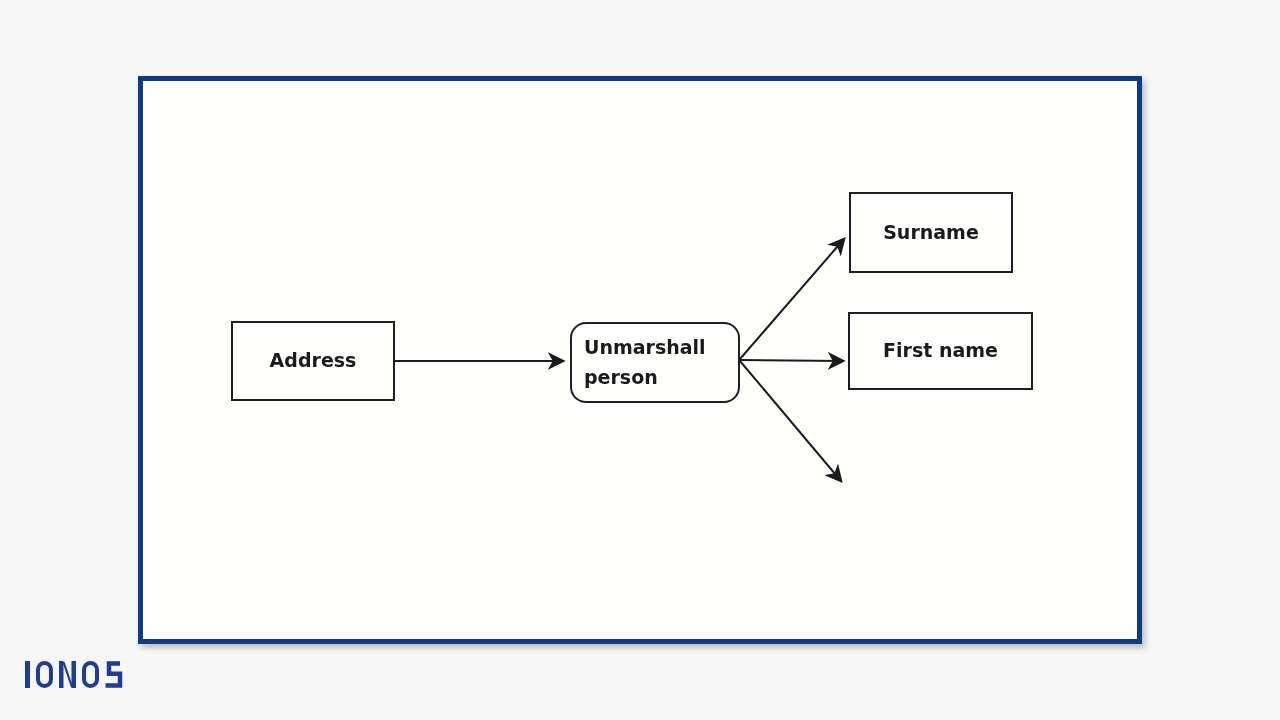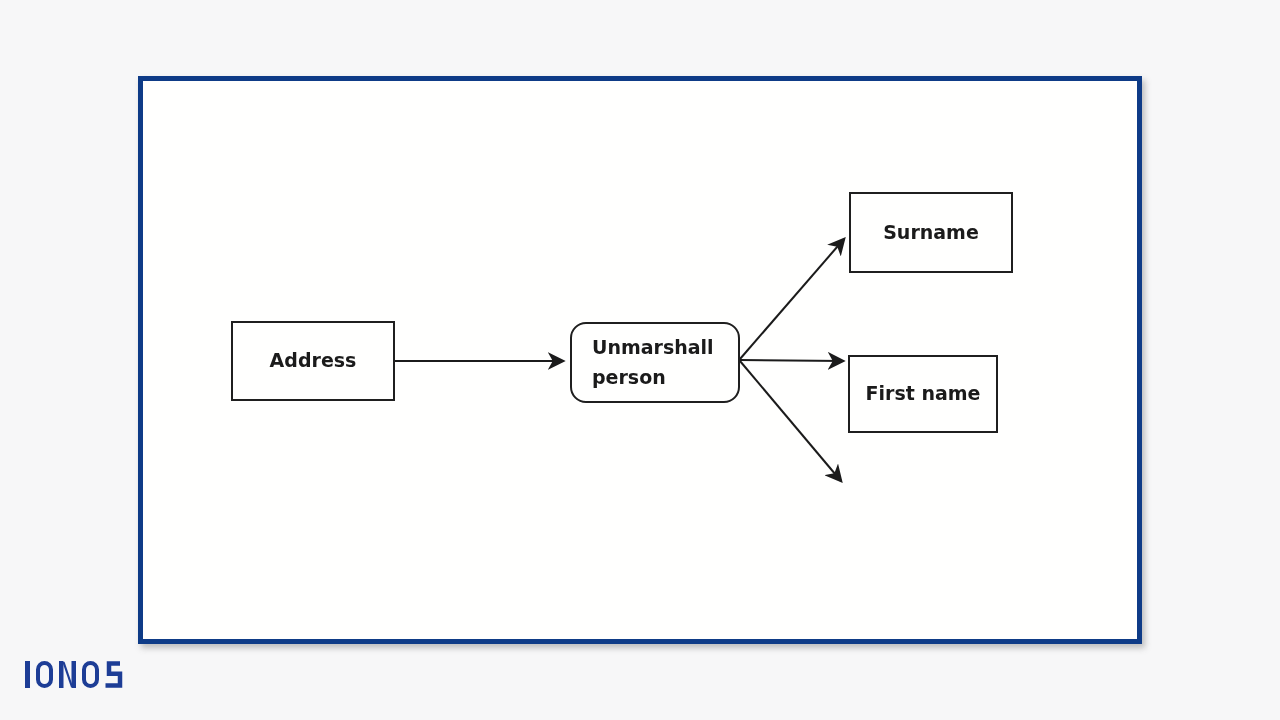--- a/index.html
+++ b/index.html
@@ -31,24 +31,24 @@
     background:#fffffe;
     color:#1b1b1b;
     font-size:19px;font-weight:700;
     line-height:1.55;
   }
   .node-person{left:231px;top:321px;width:164px;height:80px;}
   .node-unmarshall{
     left:570px;top:322px;width:170px;height:81px;
     border-radius:16px;
     justify-content:flex-start;
-    padding-left:20px;
+    padding-left:12px;
   }
   .node-surname{left:849px;top:192px;width:164px;height:81px;text-align:right;}
-  .node-firstname{left:848px;top:312px;width:150px;height:78px;margin-top:43px;}
+  .node-firstname{left:848px;top:312px;width:185px;height:78px;}
   .node-address{left:846px;top:438px;width:163px;height:79px;}
   .logo{
     position:absolute;
     left:25px;top:661px;
     width:98px;height:27px;
     color:#1d3d96;
   }
   .sr{
     position:absolute;width:1px;height:1px;overflow:hidden;
     clip:rect(0 0 0 0);white-space:nowrap;

